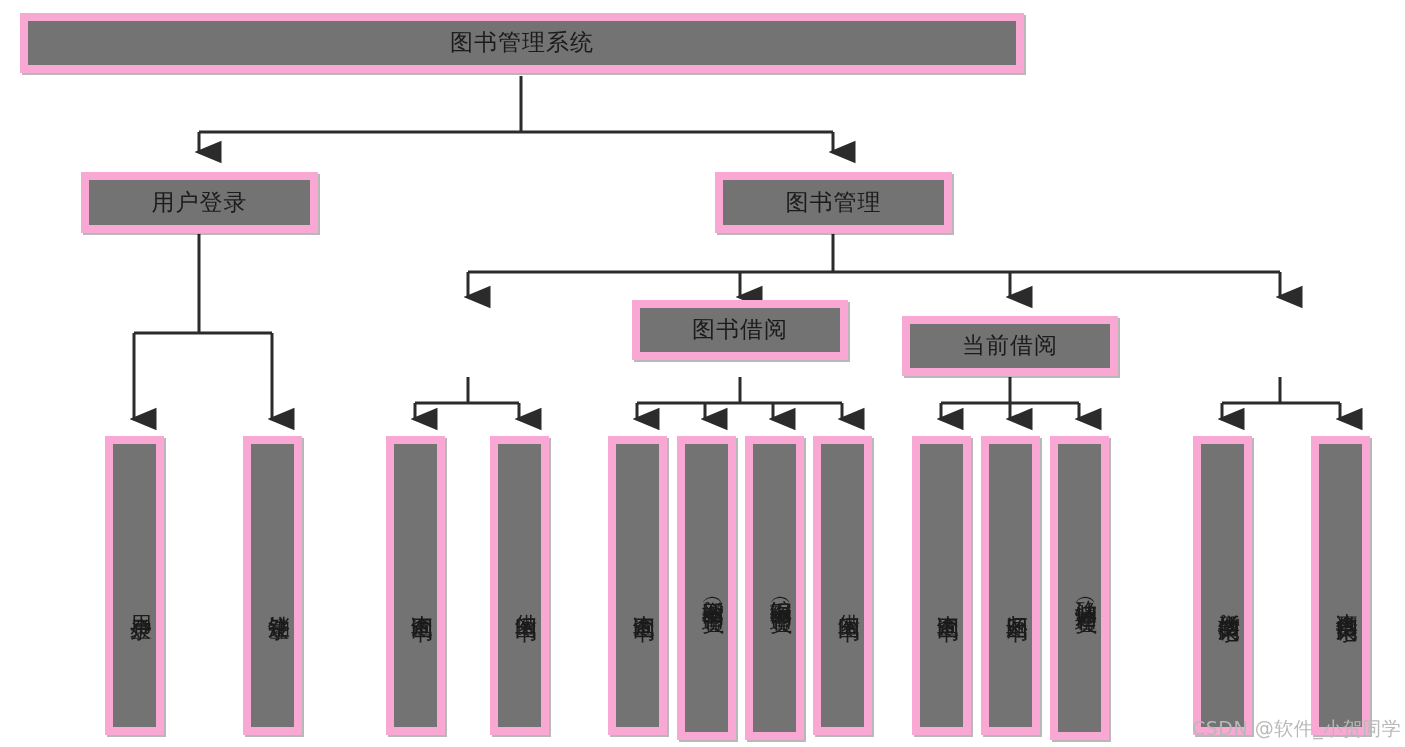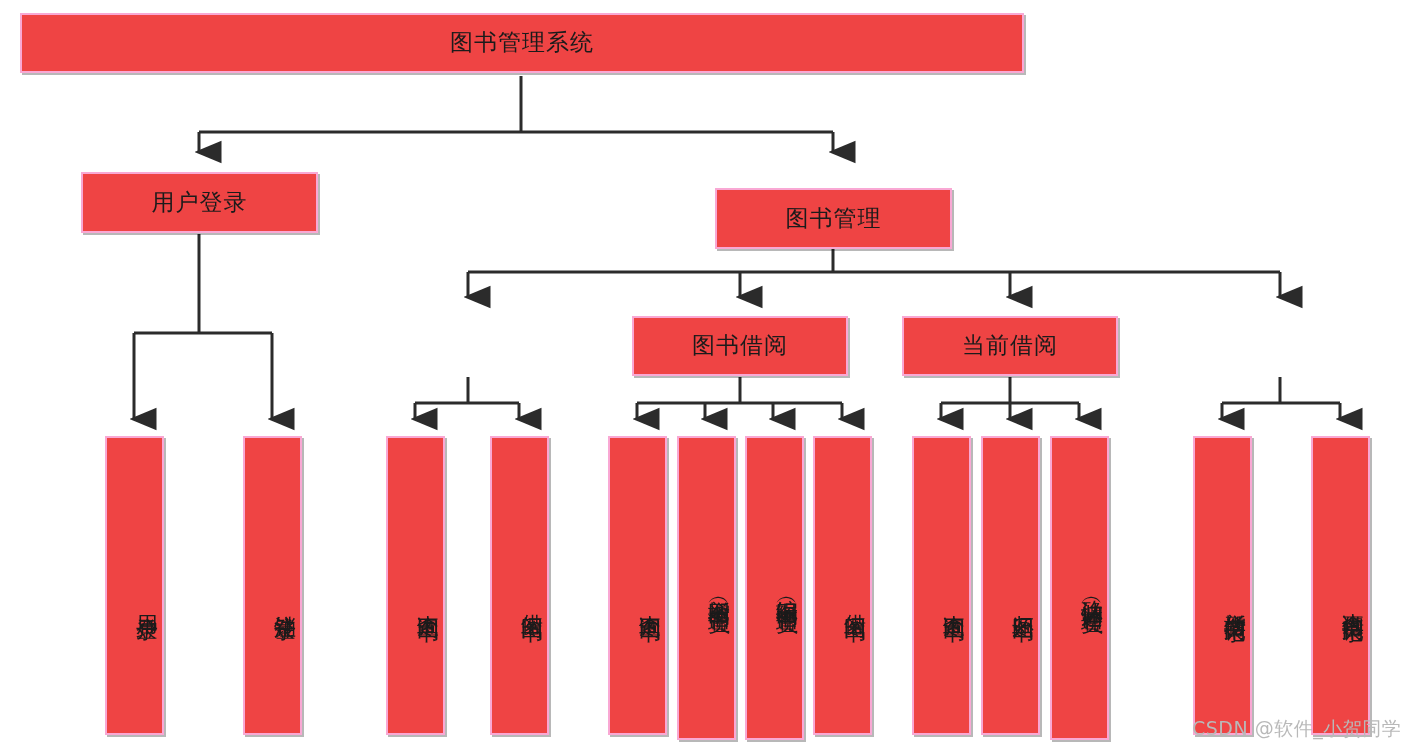--- a/index.html
+++ b/index.html
@@ -5,22 +5,22 @@
   html,body{margin:0;padding:0;background:#ffffff;}
   body{
     font-family:"DejaVu Sans","Liberation Sans",sans-serif;
     width:1405px;height:747px;overflow:hidden;position:relative;
   }
   #canvas{position:absolute;left:0;top:0;width:1405px;height:747px;}
   svg.edges{position:absolute;left:0;top:0;width:1405px;height:747px;pointer-events:none;}
 
   .node{
     position:absolute;
-    background:#ef4444;
-    border:2px solid #f9a8d4;
+    background:#737373;
+    border:8px solid #f9a8d4;
     box-sizing:border-box;
     box-shadow:2px 2px 0 rgba(0,0,0,0.28);
     display:flex;
     align-items:center;
     justify-content:center;
     color:#1b1b1b;
   }
   .node.h{
     font-size:23px;
     line-height:1.1;
@@ -106,25 +106,25 @@
     </g>
   </svg>
 
   <div class="node h" style="left:20px;top:13px;width:1004px;height:60px;">
     <span>图书管理系统</span>
   </div>
 
   <div class="node h" style="left:81px;top:172px;width:237px;height:61px;">
     <span>用户登录</span>
   </div>
-  <div class="node h" style="left:715px;top:172px;width:237px;height:61px;margin-top:16px;">
+  <div class="node h" style="left:715px;top:172px;width:237px;height:61px;">
     <span>图书管理</span>
   </div>
 
-  <div class="node h" style="left:632px;top:316px;width:216px;height:60px;">
+  <div class="node h" style="left:632px;top:300px;width:216px;height:60px;">
     <span>图书借阅</span>
   </div>
   <div class="node h" style="left:902px;top:316px;width:216px;height:60px;">
     <span>当前借阅</span>
   </div>
 
   <div class="node v topgap" style="left:105px;top:436px;width:59px;height:299px;">
     <span>用户登录</span>
   </div>
   <div class="node v topgap" style="left:243px;top:436px;width:59px;height:299px;">

